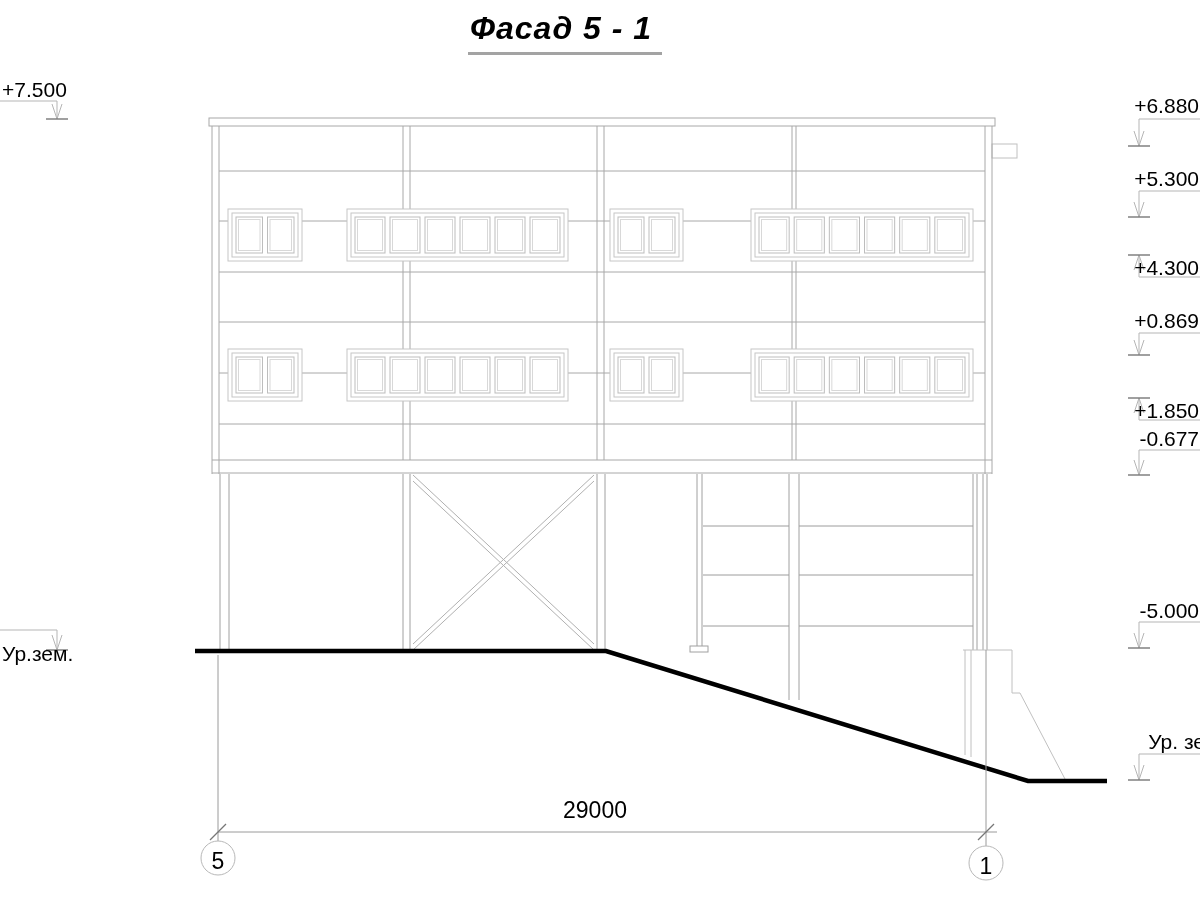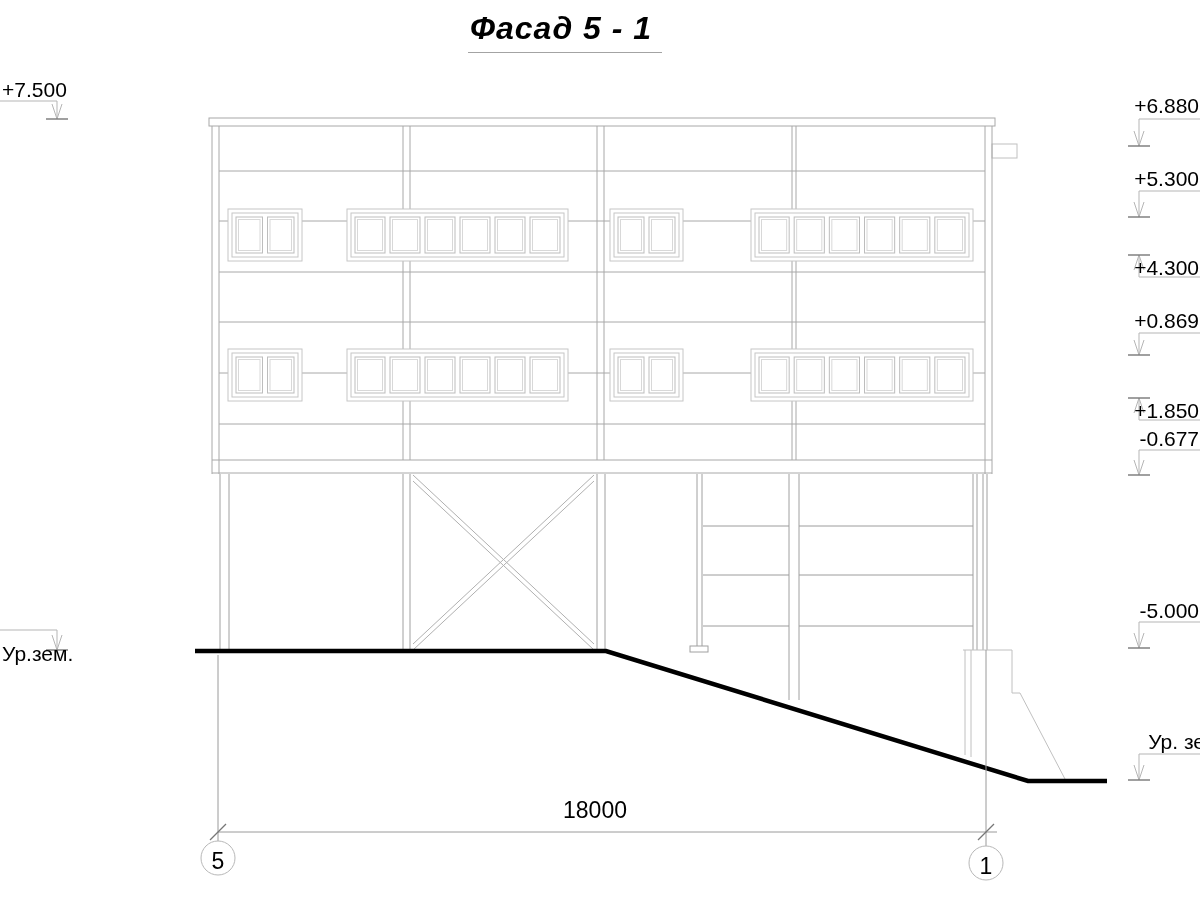--- a/index.html
+++ b/index.html
@@ -3,21 +3,21 @@
 <meta charset="utf-8">
 <style>
   html,body{margin:0;padding:0;background:#fff;}
   #canvas{position:relative;width:1200px;height:900px;background:#fff;overflow:hidden;
           font-family:"Liberation Sans", sans-serif;color:#000;}
   #drawing{position:absolute;left:0;top:0;}
   .lbl{position:absolute;font-size:21px;line-height:1;white-space:nowrap;color:#000;}
   .lbl.r{right:1px;text-align:center;}
   .lbl.cut{right:-5px;}
   #title{position:absolute;left:468px;top:10px;font-size:32px;font-style:italic;font-weight:700;
-         letter-spacing:1px;border-bottom:1px solid #a3a3a3;padding:0 10px 5px 2px;}
+         letter-spacing:1px;border-bottom:3px solid #a3a3a3;padding:0 10px 5px 2px;}
   .dim{position:absolute;left:540px;top:797px;width:110px;text-align:center;font-size:23px;}
   .axis{position:absolute;width:32px;text-align:center;font-size:23px;}
   #axis5{left:202px;top:848px;}
   #axis1{left:970px;top:853px;}
 </style>
 </head>
 <body>
 
 <div id="canvas">
 
@@ -284,16 +284,16 @@
 
   <div class="lbl r" style="top:95px">+6.880</div>
   <div class="lbl r" style="top:168px">+5.300</div>
   <div class="lbl r" style="top:257px">+4.300</div>
   <div class="lbl r" style="top:310px">+0.869</div>
   <div class="lbl r" style="top:400px">+1.850</div>
   <div class="lbl r" style="top:428px">-0.677</div>
   <div class="lbl r" style="top:600px">-5.000</div>
   <div class="lbl r cut" style="top:731px">Ур. зе</div>
 
-  <div class="dim">18000</div>
+  <div class="dim">29000</div>
   <div class="axis" id="axis5">5</div>
   <div class="axis" id="axis1">1</div>
 </div>
 
 </body></html>

